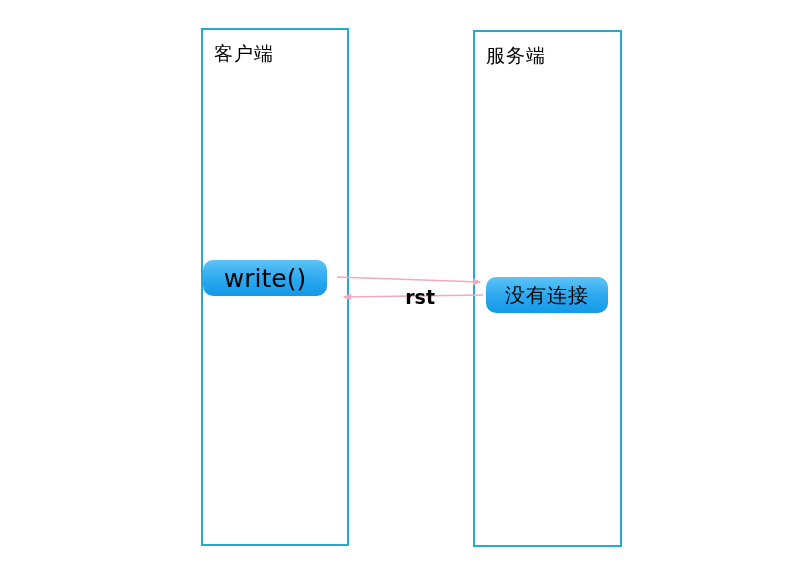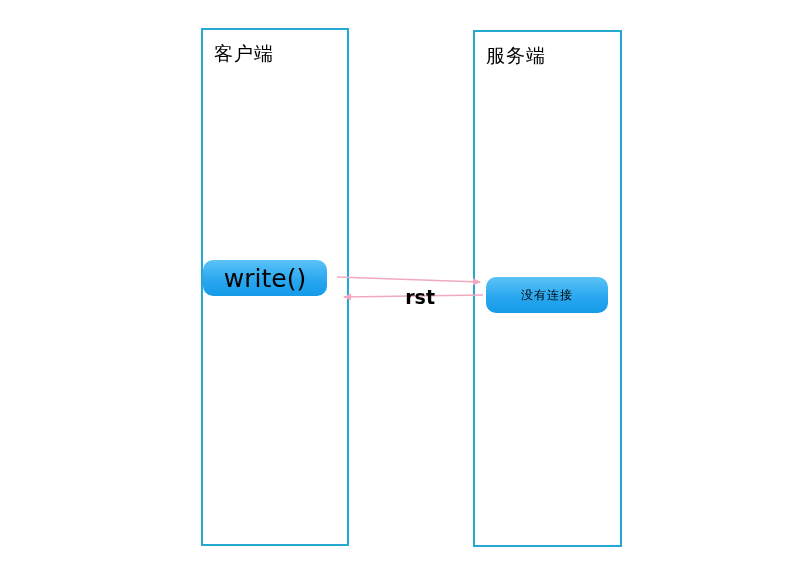--- a/index.html
+++ b/index.html
@@ -78,21 +78,21 @@
     top: 260px;
     width: 124px;
     height: 36px;
     font-size: 25px;
   }
   .node-no-connection {
     left: 486px;
     top: 277px;
     width: 122px;
     height: 36px;
-    font-size: 12px;
+    font-size: 20px;
     letter-spacing: 1px;
   }
   .msg-label {
     position: absolute;
     left: 383px;
     top: 286px;
     width: 52px;
     text-align: right;
     font-size: 19px;
     font-weight: bold;

